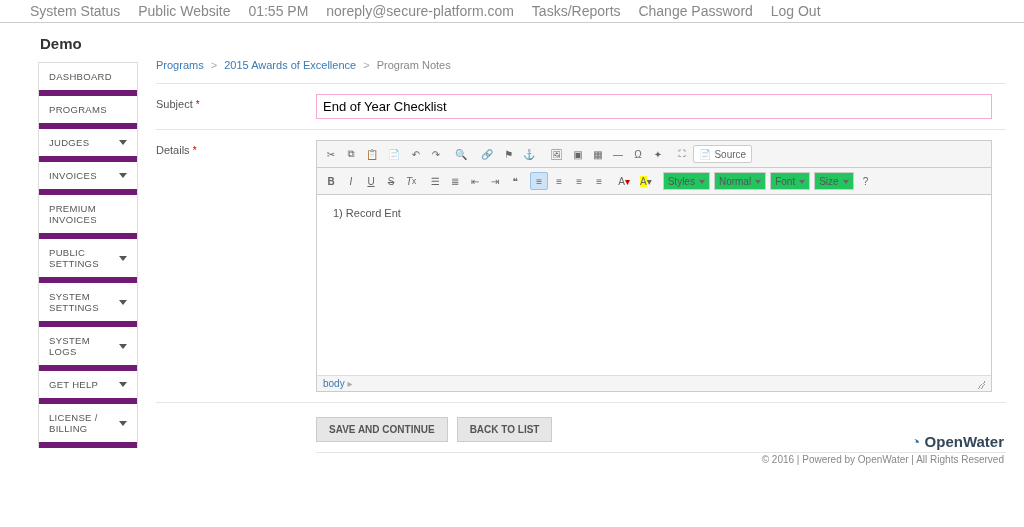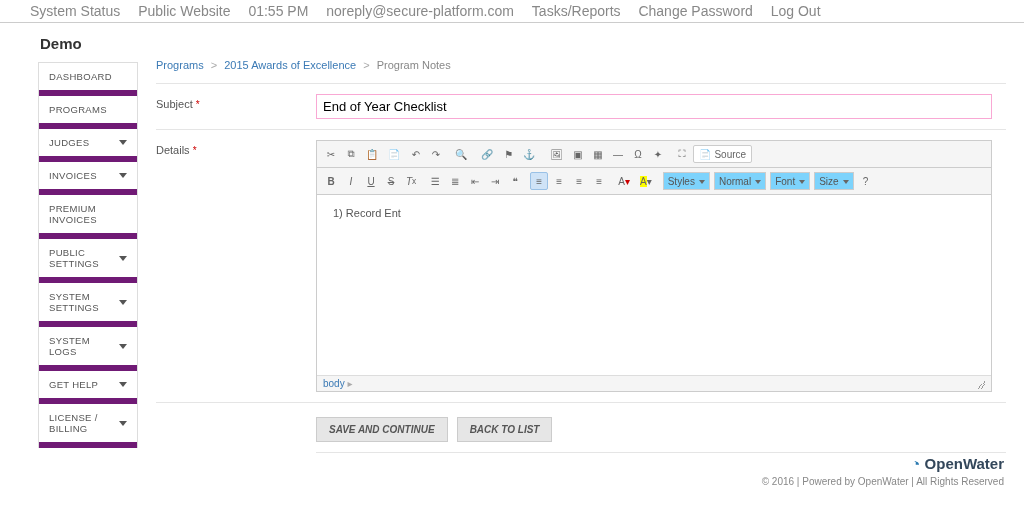--- a/index.html
+++ b/index.html
@@ -27,32 +27,32 @@
   .form-label { width: 160px; padding-top:4px; font-size:11px; }
   .req { color:#c00; font-size:10px; }
   .form-field { flex:1; }
   .text-input { width: 98%; padding: 4px 6px; border:1px solid #f9a8d4; font-size:13px; }
 
   .editor { border:1px solid #ccc; background:#f5f5f5; width:98%; }
   .toolbar { display:flex; flex-wrap:wrap; align-items:center; gap:0; padding:3px 4px; border-bottom:1px solid #ccc; }
   .tbn { display:inline-flex; align-items:center; justify-content:center; min-width:18px; height:18px; margin:1px; padding:0 3px; border:1px solid transparent; border-radius:2px; font-size:10px; color:#666; cursor:pointer; background:#f5f5f5; }
   .tbn.active { background:#cfe3f7; border-color:#9ac1e6; }
   .tsep { display:inline-block; width:4px; }
-  .tsel { height:18px; font-size:10px; border:1px solid #ccc; background:#7dd3fc; padding:0 14px 0 4px; margin:1px 2px; position:relative; display:inline-flex; align-items:center; cursor:pointer; }
+  .tsel { height:18px; font-size:10px; border:1px solid #ccc; background:#22c55e; padding:0 14px 0 4px; margin:1px 2px; position:relative; display:inline-flex; align-items:center; cursor:pointer; }
   .tsel::after { content:""; position:absolute; right:4px; top:7px; border-left:3px solid transparent; border-right:3px solid transparent; border-top:4px solid #666; }
   .editor-body { background:#fff; min-height: 180px; padding:12px 16px; font-size:11px; }
   .editor-path { font-size:10px; color:#3b7ab5; padding:2px 6px; border-top:1px solid #ddd; background:#f5f5f5; display:flex; justify-content:space-between; align-items:center;}
   .resize-grip { width:10px; height:10px; background:
     linear-gradient(135deg, transparent 60%, #999 60%, #999 65%, transparent 65%, transparent 75%, #999 75%, #999 80%, transparent 80%);
   }
 
-  .actions { margin-top: 14px; padding-bottom: 10px; border-bottom:1px solid #e5e5e5;font-style:italic;}
+  .actions { margin-top: 14px; padding-bottom: 10px; border-bottom:1px solid #e5e5e5;}
   .btn { display:inline-block; padding:6px 12px; background:#e6e6e6; border:1px solid #ccc; font-size:10px; font-weight:bold; color:#555; margin-right:6px; cursor:pointer; }
 
-  .footer { position:absolute; bottom: 40px; right: 20px; text-align:right; font-size:10px; color:#888;}
+  .footer { position:absolute; bottom: 62px; right: 20px; text-align:right; font-size:10px; color:#888;}
   .footer .brand-logo { font-size:15px; color:#33475b; font-weight:bold; margin-bottom:4px; }
   .footer .brand-logo .o { color:#2b7ab0; }
 </style>
 </head>
 <body>
 
 <div class="topbar">
   <span>System Status</span>
   <span>Public Website</span>
   <span class="static">01:55 PM</span>

